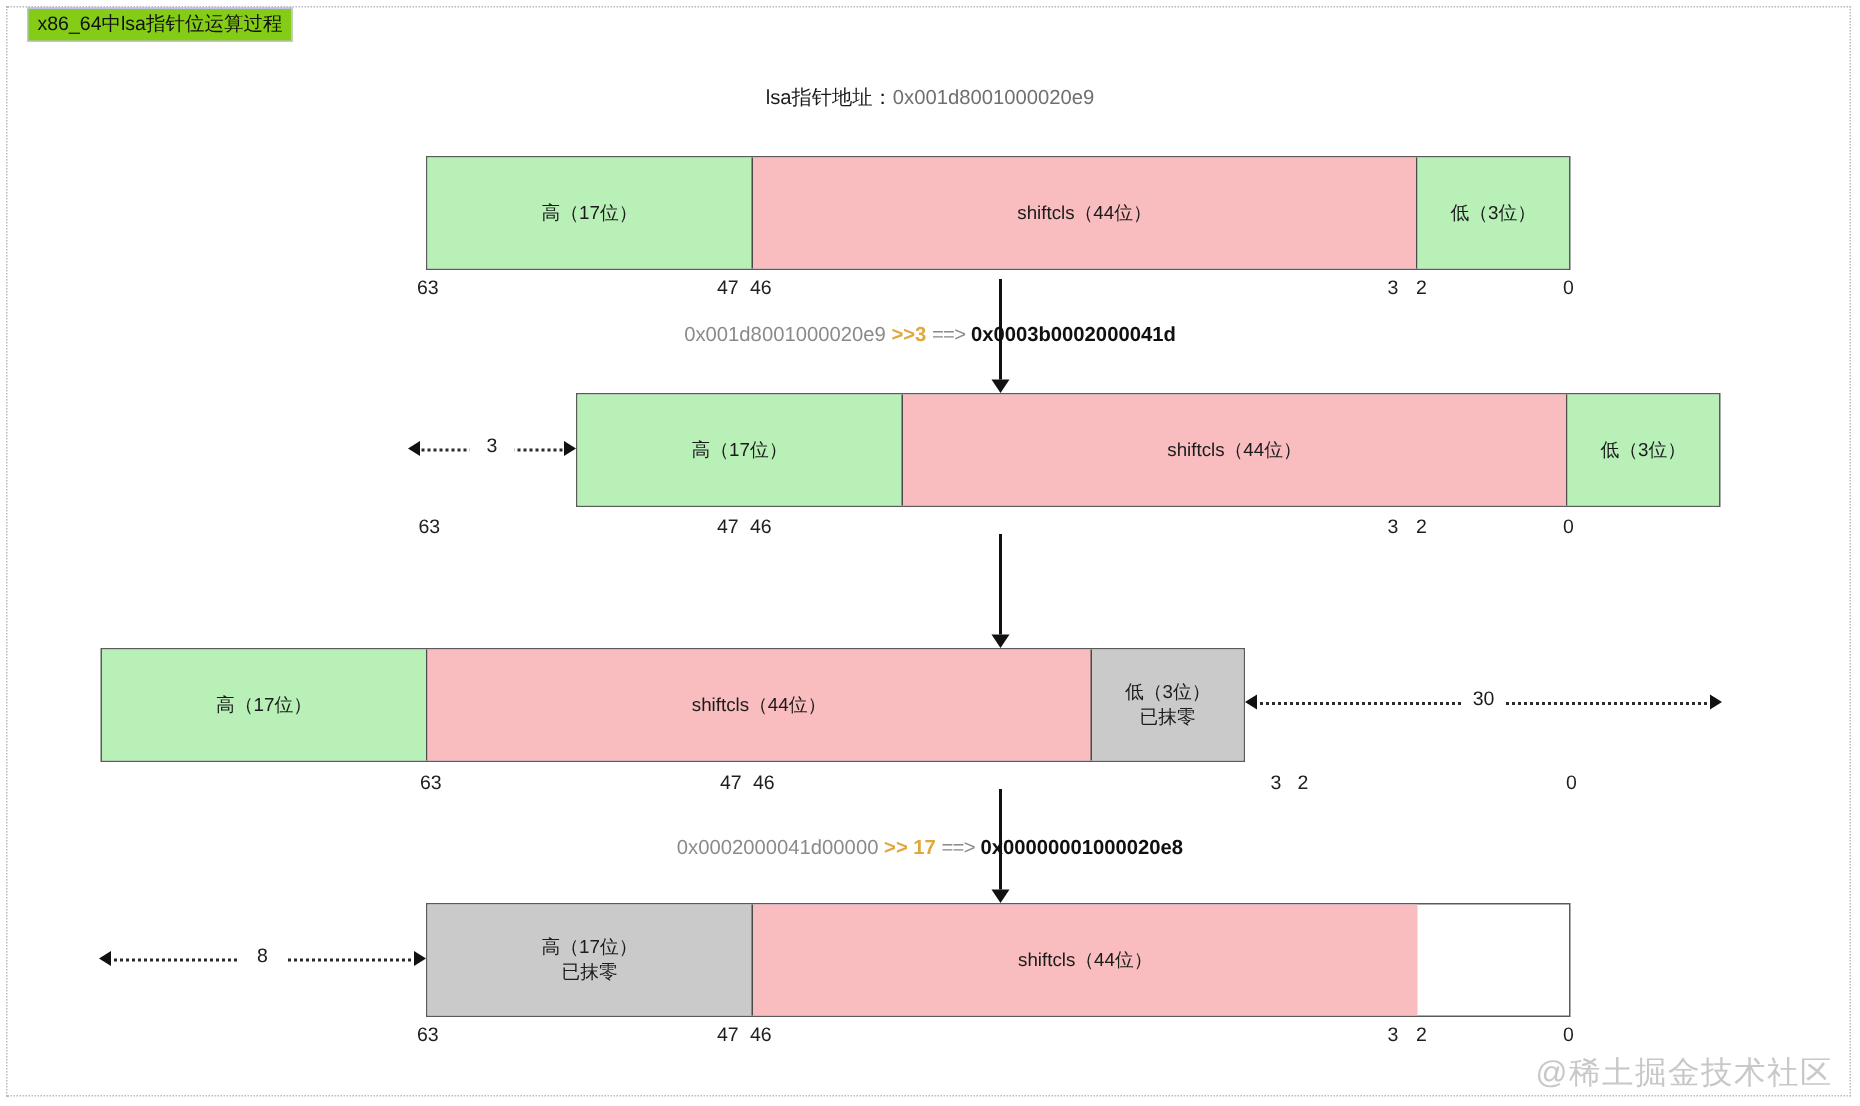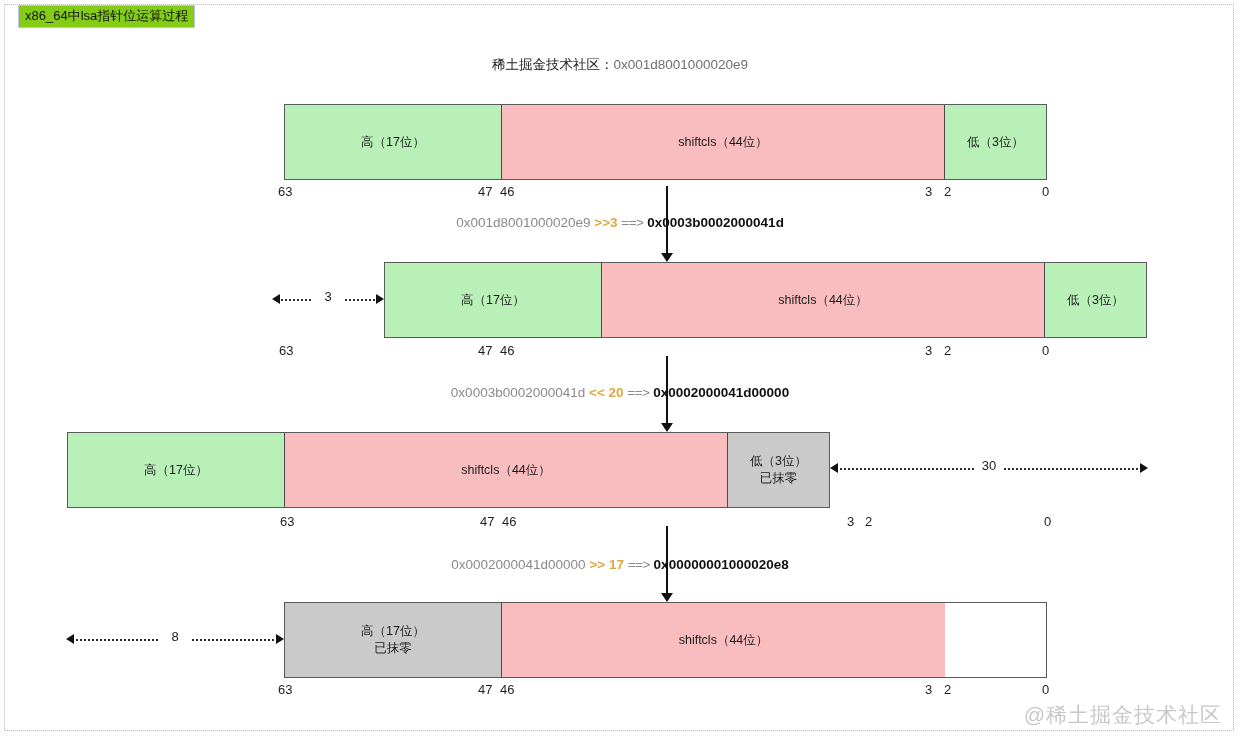--- a/index.html
+++ b/index.html
@@ -170,21 +170,21 @@
 </head>
 <body>
 
 <div class="canvas">
 
   <div class="page-border"></div>
 
   <div class="title-tag">x86_64中lsa指针位运算过程</div>
 
   <div class="addr-line">
-    <span class="addr-label">稀土掘金技术社区：</span><span class="addr-value">0x001d8001000020e9</span>
+    <span class="addr-label">lsa指针地址：</span><span class="addr-value">0x001d8001000020e9</span>
   </div>
 
   <div class="bar" style="left:284px; top:104px; width:763px;">
     <div class="seg green" style="width:217px;">高（17位）</div>
     <div class="seg pink" style="width:443px;">shiftcls（44位）</div>
     <div class="seg green" style="width:101px;">低（3位）</div>
   </div>
   <div class="bitlabel" style="left:278px; top:184px;">63</div>
   <div class="bitlabel" style="left:478px; top:184px;">47</div>
   <div class="bitlabel" style="left:500px; top:184px;">46</div>
@@ -218,26 +218,20 @@
   <div class="bitlabel" style="left:478px; top:343px;">47</div>
   <div class="bitlabel" style="left:500px; top:343px;">46</div>
   <div class="bitlabel" style="left:925px; top:343px;">3</div>
   <div class="bitlabel" style="left:944px; top:343px;">2</div>
   <div class="bitlabel" style="left:1042px; top:343px;">0</div>
 
   <div class="connector" style="left:660px; top:356px; height:76px;">
     <div class="stem" style="height:67px;"></div>
     <div class="head" style="top:67px;"></div>
   </div>
-  <div class="op" style="top:385px;">
-    <span class="src">0x0003b0002000041d</span>
-    <span class="shift">&lt;&lt; 20</span>
-    <span class="arrow">==&gt;</span>
-    <span class="res">0x0002000041d00000</span>
-  </div>
 
   <div class="bar" style="left:67px; top:432px; width:763px;">
     <div class="seg green" style="width:217px;">高（17位）</div>
     <div class="seg pink" style="width:443px;">shiftcls（44位）</div>
     <div class="seg gray" style="width:101px;">低（3位）
 已抹零</div>
   </div>
   <div class="measure" style="left:830px; top:460px; width:318px;">
     <div class="mline"></div>
     <div class="cap-l"></div>

